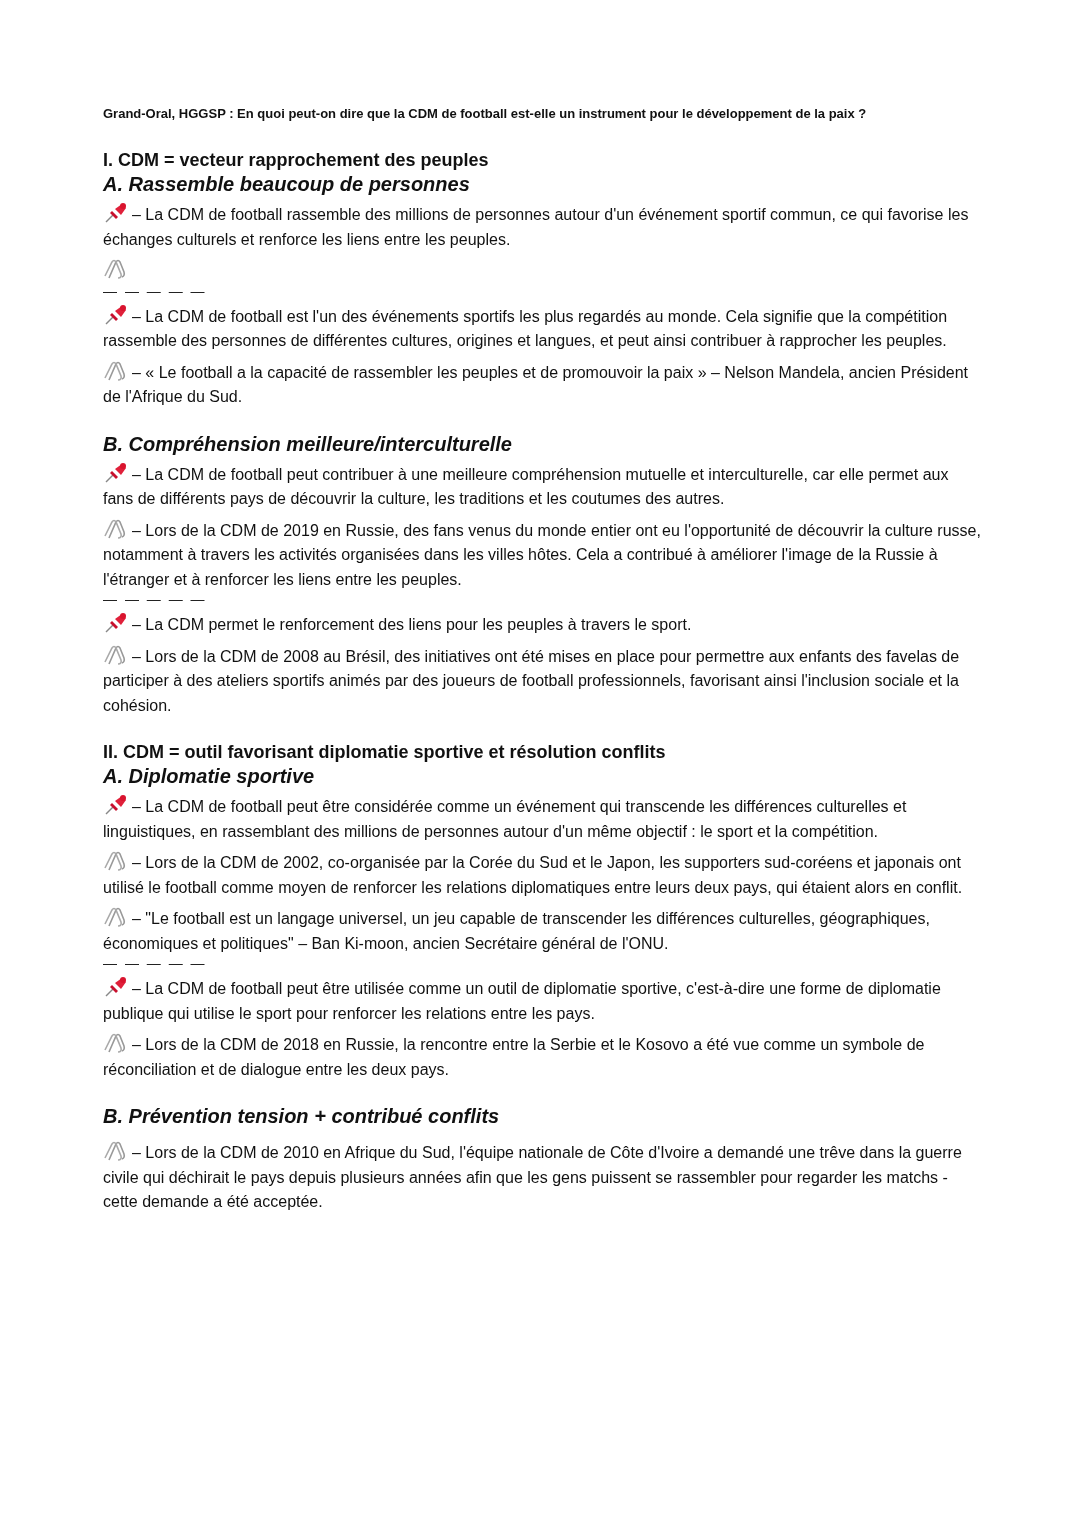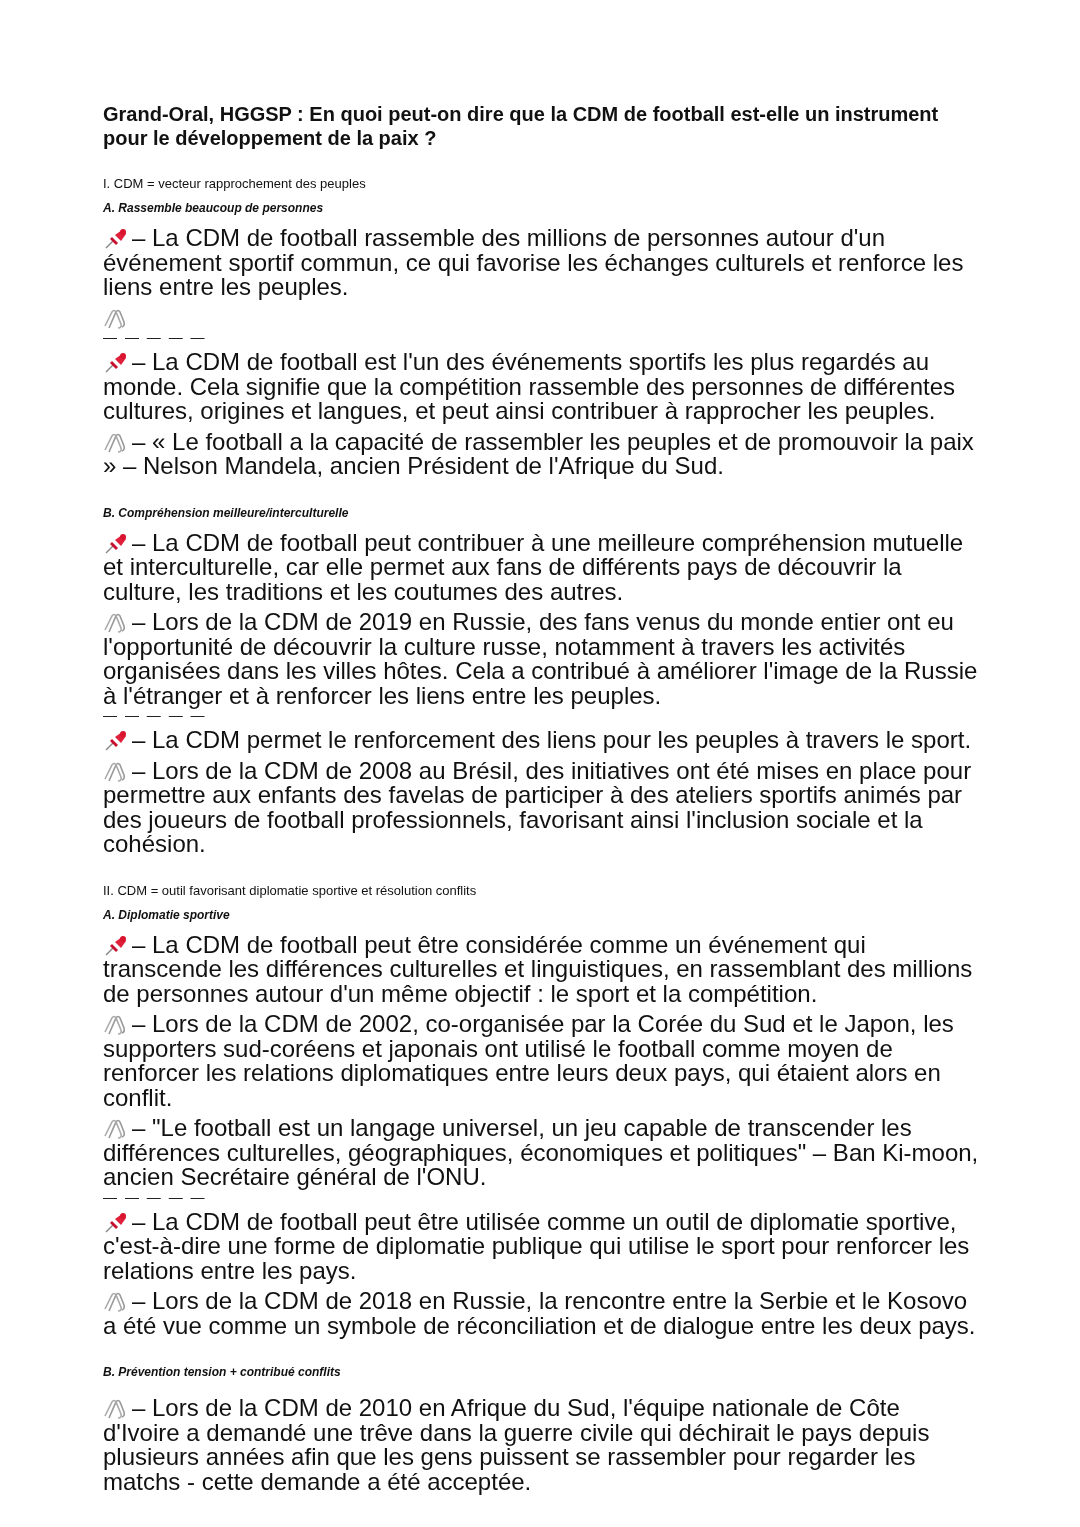--- a/index.html
+++ b/index.html
@@ -1,22 +1,22 @@
 <!DOCTYPE html>
 <html><head>
 <meta charset="utf-8">
 <style>
   html, body { margin: 0; padding: 0; background: #ffffff; }
   body { width: 1080px; height: 1527px; position: relative; overflow: hidden;
          font-family: "Liberation Sans", sans-serif; color: #111111; }
   .page { position: absolute; left: 103px; top: 102px; width: 880px; }
-  .title { font-weight: bold; font-size: 20px; line-height: 24px; margin: 0; }
-  .part-title { font-weight: normal; font-size: 13px; line-height: 24px; margin: 0; }
-  .sub-title { font-weight: bold; font-style: italic; font-size: 12px; line-height: 24px; margin: 0; }
-  .para { font-size: 24px; line-height: 24.5px; margin: 0; }
+  .title { font-weight: bold; font-size: 13px; line-height: 24px; margin: 0; }
+  .part-title { font-weight: bold; font-size: 18px; line-height: 24px; margin: 0; }
+  .sub-title { font-weight: bold; font-style: italic; font-size: 20px; line-height: 24px; margin: 0; }
+  .para { font-size: 16px; line-height: 24.5px; margin: 0; }
   .icon { display: inline-block; width: 26px; height: 22px; vertical-align: -4px; margin-right: 3px; }
   .sep { font-size: 14px; line-height: 14px; letter-spacing: 2px; margin: 0; color: #222; }
   .gap-s { height: 6px; }
   .gap-m { height: 22px; }
 </style>
 </head>
 <body>
 
 <svg width="0" height="0" style="position:absolute">
   <defs>

